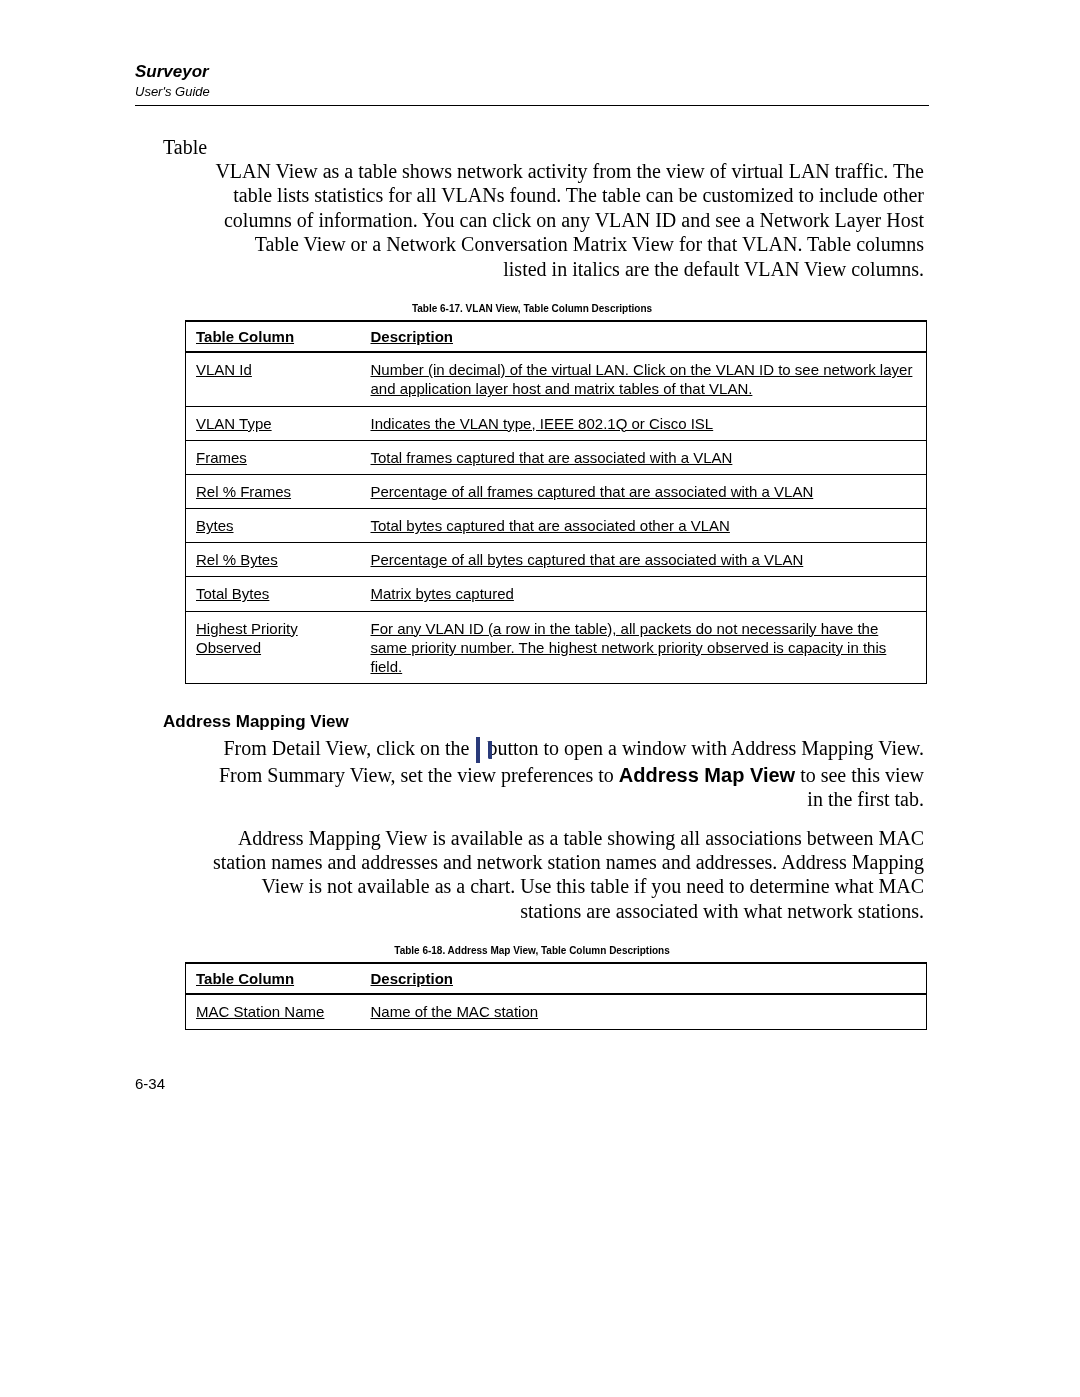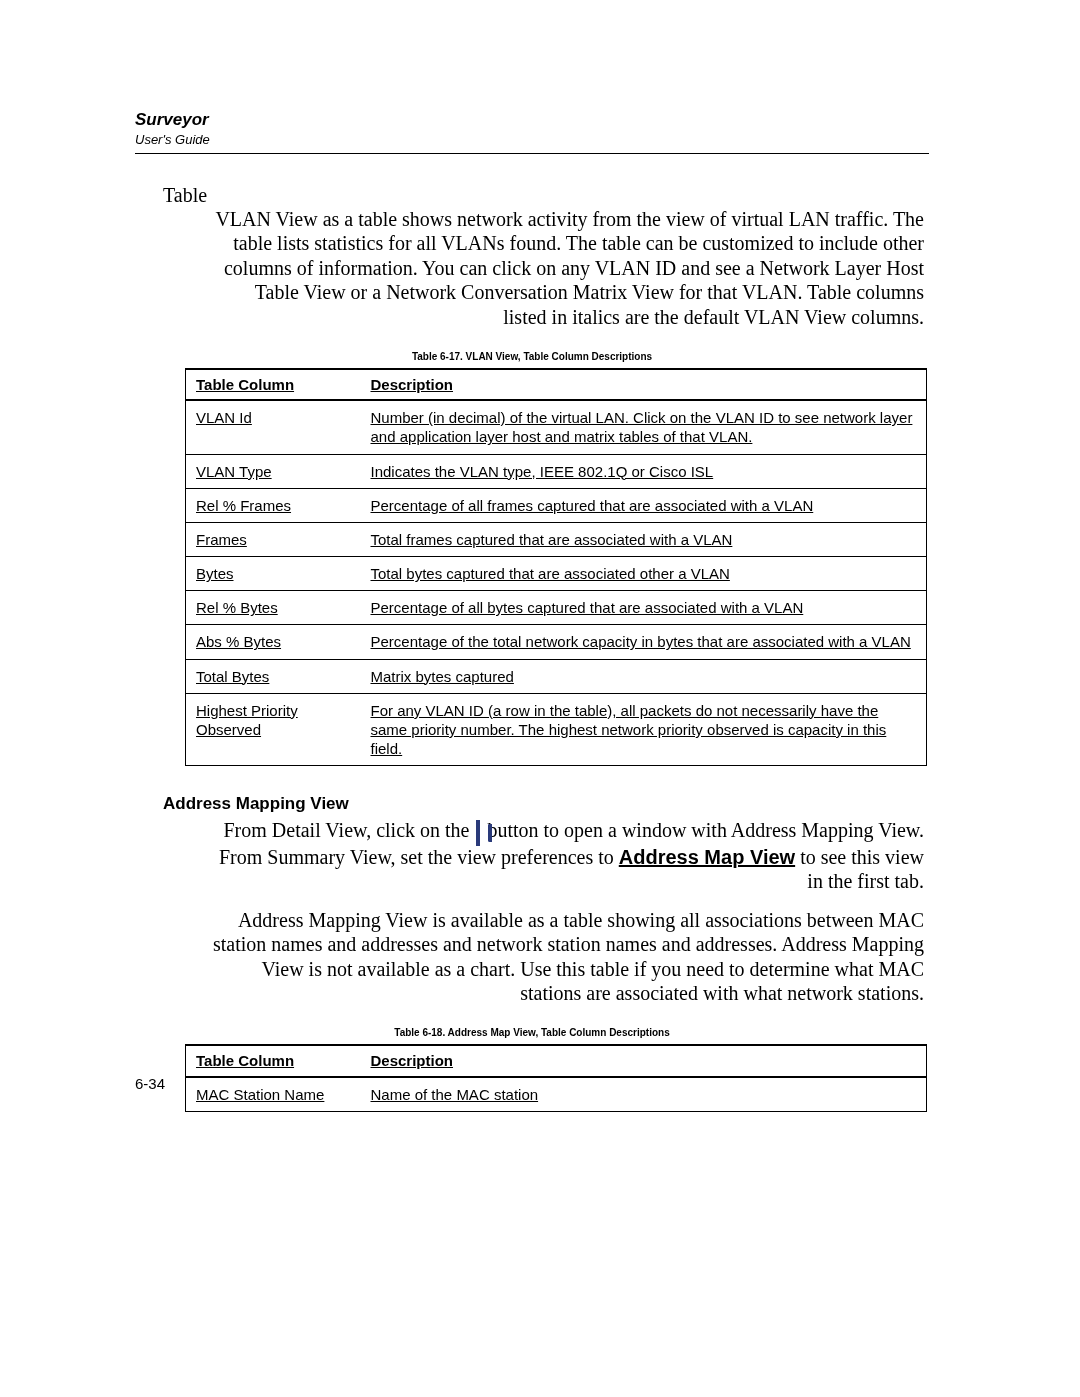--- a/index.html
+++ b/index.html
@@ -7,21 +7,21 @@
     padding: 0;
     background: #ffffff;
     font-family: "Times New Roman", Times, serif;
     color: #000;
   }
   .page {
     width: 1064px;
     height: 1397px;
     position: relative;
     box-sizing: border-box;
-    padding: 110px 135px 0 135px;
+    padding: 62px 135px 0 135px;
   }
   .header-brand {
     font-family: Arial, Helvetica, sans-serif;
     font-weight: bold;
     font-style: italic;
     font-size: 17px;
     margin: 0 0 2px 0;
   }
   .header-sub {
     font-family: Arial, Helvetica, sans-serif;
@@ -41,21 +41,21 @@
   }
   .body-indent {
     margin-left: 78px;
     margin-right: 5px;
     font-size: 20px;
     line-height: 1.22;
     text-align: right;
   }
   .body-indent p { margin: 0 0 14px 0; }
   .body-indent p.tight { margin: 0 0 16px 0; }
-  .sans { font-family: Arial, Helvetica, sans-serif; text-decoration: underline; }
+  .sans { font-family: Arial, Helvetica, sans-serif; }
   .bold { font-weight: bold; }
   .table-caption {
     font-family: Arial, Helvetica, sans-serif;
     font-weight: bold;
     font-size: 10px;
     text-align: center;
     margin: 22px 0 6px 0;
   }
   table.desc-table {
     margin-left: 50px;
@@ -165,38 +165,34 @@
     <tbody>
       <tr>
         <td>VLAN Id</td>
         <td>Number (in decimal) of the virtual LAN. Click on the VLAN ID to see network layer and application layer host and matrix tables of that VLAN.</td>
       </tr>
       <tr>
         <td>VLAN Type</td>
         <td>Indicates the VLAN type, IEEE 802.1Q or Cisco ISL</td>
       </tr>
       <tr>
+        <td>Frames</td>
+        <td>Total frames captured that are associated with a VLAN</td>
+      </tr>
+      <tr>
         <td>Rel % Frames</td>
         <td>Percentage of all frames captured that are associated with a VLAN</td>
       </tr>
       <tr>
-        <td>Frames</td>
-        <td>Total frames captured that are associated with a VLAN</td>
-      </tr>
-      <tr>
         <td>Bytes</td>
         <td>Total bytes captured that are associated other a VLAN</td>
       </tr>
       <tr>
         <td>Rel % Bytes</td>
         <td>Percentage of all bytes captured that are associated with a VLAN</td>
-      </tr>
-      <tr>
-        <td>Abs % Bytes</td>
-        <td>Percentage of the total network capacity in bytes that are associated with a VLAN</td>
       </tr>
       <tr>
         <td>Total Bytes</td>
         <td>Matrix bytes captured</td>
       </tr>
       <tr>
         <td>Highest Priority Observed</td>
         <td>For any VLAN ID (a row in the table), all packets do not necessarily have the same priority number. The highest network priority observed is capacity in this field.</td>
       </tr>
     </tbody>

